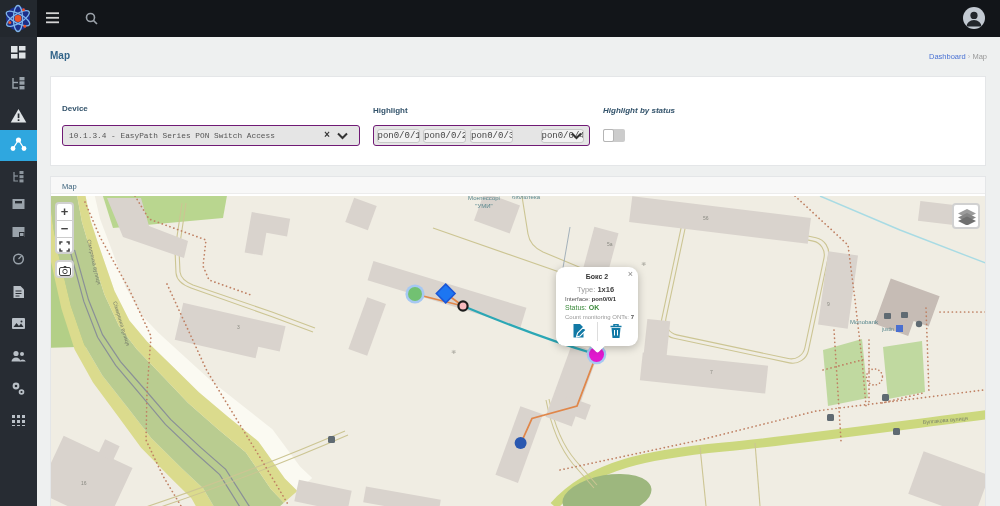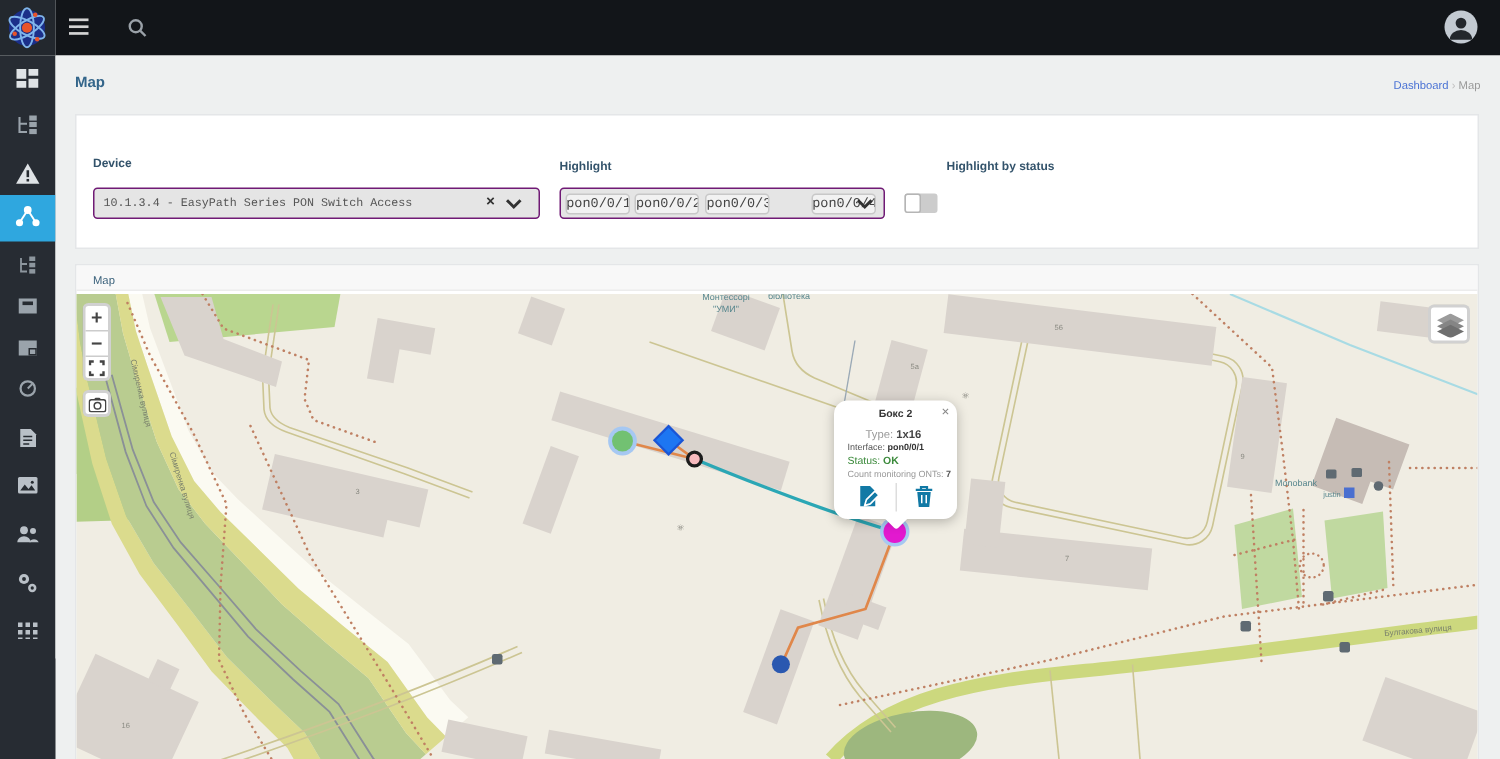--- a/index.html
+++ b/index.html
@@ -173,21 +173,21 @@
     <div class="lbl" style="left:322px;top:29px;">Highlight</div>
     <div class="sel" style="left:322px;top:48px;width:217px;">
       <span class="tag" style="left:2.5px;">pon0/0/1&nbsp;<span class="x">×</span></span>
         <span class="tag" style="left:49px;">pon0/0/2&nbsp;<span class="x">×</span></span>
         <span class="tag" style="left:96px;">pon0/0/3&nbsp;<span class="x">×</span></span>
         <span class="tag" style="left:142.5px;margin-left:24px;">pon0/0/4&nbsp;<span class="x">×</span></span>
       <svg style="position:absolute;right:7px;top:6px" width="11" height="8" viewBox="0 0 11 8">
           <path d="M1 1.5 L5.5 6 L10 1.5" fill="none" stroke="#333" stroke-width="2"></path>
         </svg>
     </div>
-    <div class="lbl" style="left:580px;top:29px;">Highlight by status</div>
+    <div class="lbl" style="left:552px;top:29px;font-style:italic;">Highlight by status</div>
     <div class="toggle">
         <div class="knob"></div>
       </div>
   </div>
   <div class="card c2">
     <div class="card-h">Map</div>
     <div class="mapwrap" id="map">
       <svg width="934" height="311" viewBox="0 0 934 311" style="position:absolute;left:0;top:0">
         <rect x="0" y="0" width="934" height="311" fill="#f0ede3"></rect>
 

